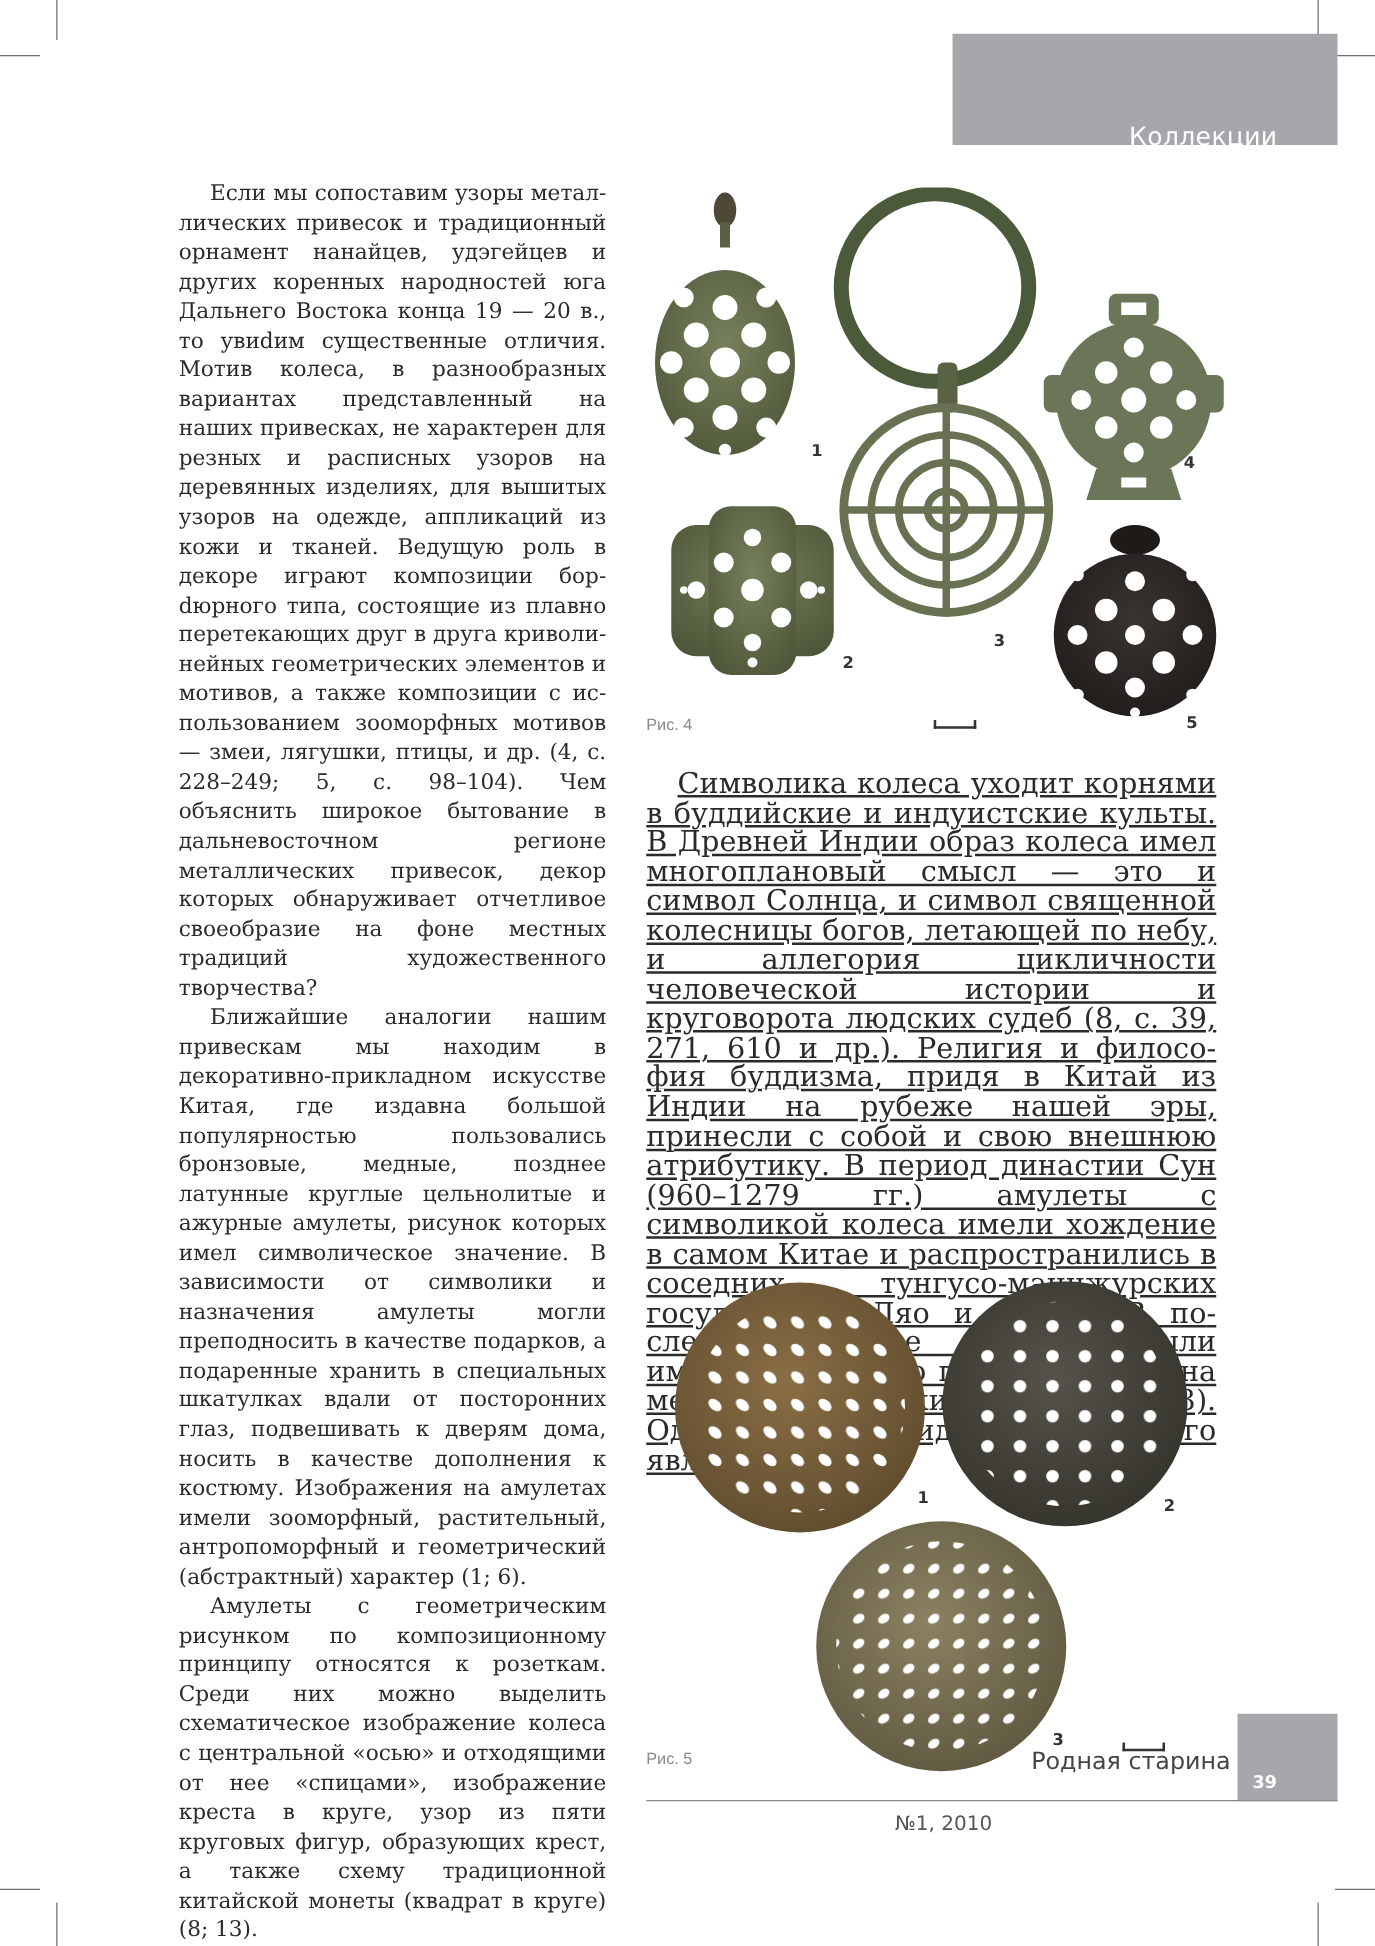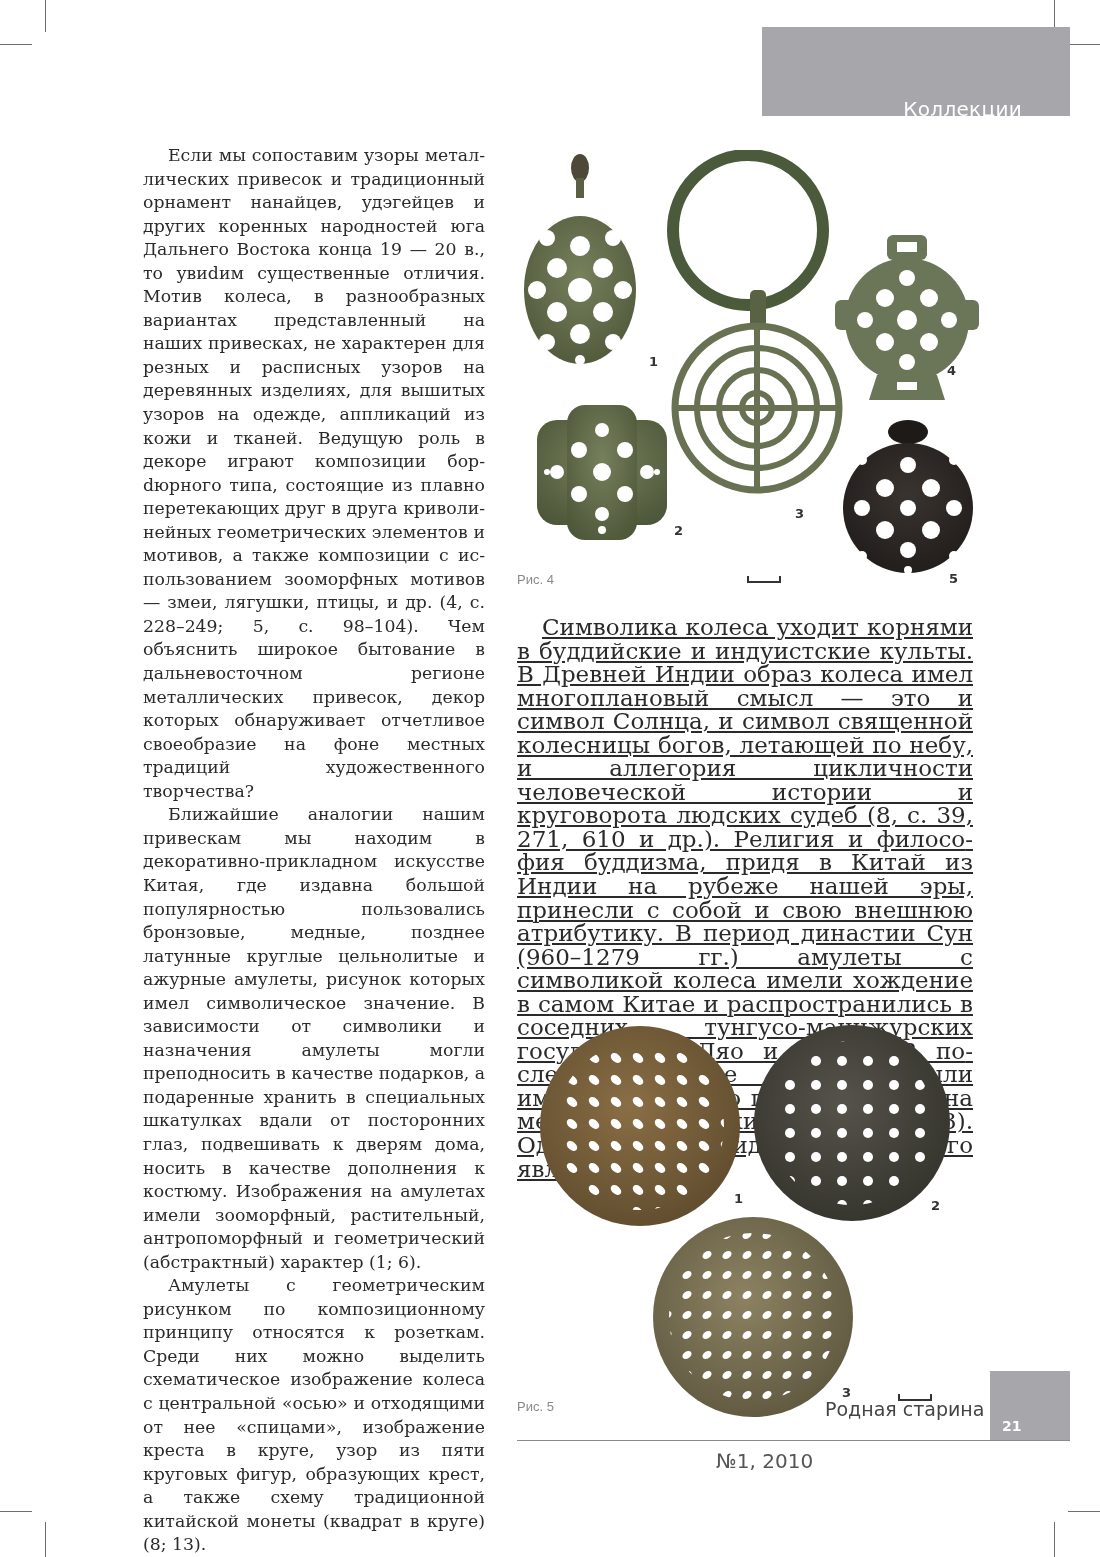--- a/index.html
+++ b/index.html
@@ -55,21 +55,21 @@
   .footer-rule { position: absolute; left: 517px; top: 1440px; width: 553px; height: 1px; background: #8a8a8a; }
   .page-box {
     position: absolute; left: 990px; top: 1371px; width: 80px; height: 70px; background: #a7a6ab;
   }
   .page-box span {
     position: absolute; left: 12px; bottom: 7px;
     font-family: "DejaVu Sans", "Liberation Sans", sans-serif; font-size: 14px; font-weight: bold; color: #fff;
   }
   .issue {
     position: absolute; left: 716px; top: 1449px;
-    font-family: "DejaVu Sans", "Liberation Sans", sans-serif; font-size: 20px; color: #555;
+    font-family: "DejaVu Sans", "Liberation Sans", sans-serif; font-size: 16px; color: #555;
   }
   .mag-title {
     position: absolute; left: 825px; top: 1398px;
     font-family: "DejaVu Sans", "Liberation Sans", sans-serif; font-size: 19px; color: #444;
   }
 </style>
 </head>
 <body>
 
 <div class="crop v" style="left:45px;top:0;height:32px"></div>
@@ -251,17 +251,17 @@
     </g>
   </svg>
   <span class="fig-num" style="left:217px;top:166px">1</span>
   <span class="fig-num" style="left:414px;top:173px">2</span>
   <span class="fig-num" style="left:325px;top:360px">3</span>
   <span class="fig-caption" style="left:0;top:374px">Рис. 5</span>
   <div class="scale-bar" style="left:381px;top:369px"></div>
 </div>
 
 <div class="page-box">
-  <span>21</span>
+  <span>39</span>
 </div>
 <div class="footer-rule"></div>
 <span class="issue">№1, 2010</span>
 <span class="mag-title">Родная старина</span>
 
 </body></html>

